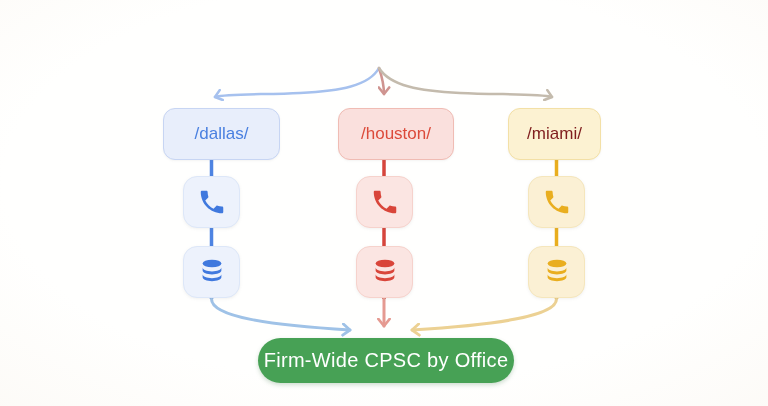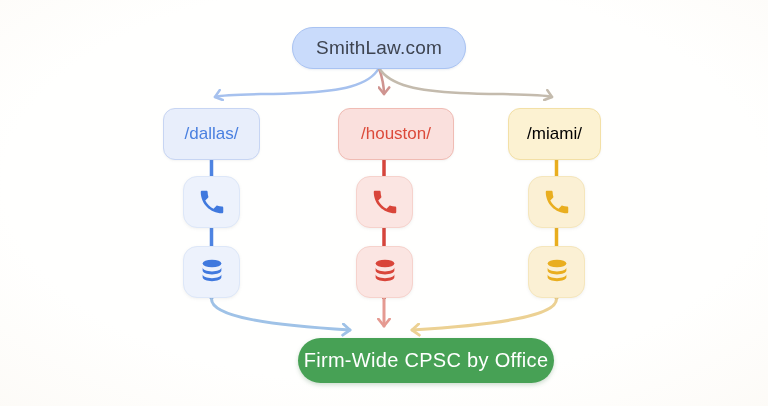--- a/index.html
+++ b/index.html
@@ -44,23 +44,23 @@
 
   
   .path-node {
     top: 108px;
     height: 52px;
     border-radius: 12px;
     font-size: 17px;
     font-weight: 500;
     box-shadow: 0 1px 2px rgba(150,150,150,0.10);
   }
-  .path-node.dallas  { left: 163px; width: 97px; background: #e8eefb; border: 1.5px solid #c7d5f3; color: #4a80e0; }
+  .path-node.dallas  { left: 163px; width: 117px; background: #e8eefb; border: 1.5px solid #c7d5f3; color: #4a80e0; }
   .path-node.houston { left: 338px; width: 116px; background: #fae0dd; border: 1.5px solid #f0bcb4; color: #dc4a3a; }
-  .path-node.miami   { left: 508px; width: 93px; background: #fcf2d2; border: 1.5px solid #f3e0a6; color: #000000; }
+  .path-node.miami   { left: 508px; width: 93px; background: #fcf2d2; border: 1.5px solid #f3e0a6; color: #7f1d1d; }
 
   
   .icon-card {
     width: 57px; height: 52px;
     border-radius: 14px;
     box-shadow: 0 1px 3px rgba(140,140,140,0.12);
   }
   .icon-card.row-phone { top: 176px; }
   .icon-card.row-db    { top: 246px; }
   .icon-card.dallas  { left: 183px; background: #edf2fc; border: 1px solid #dde7f8; color: #4079de; }
@@ -72,21 +72,20 @@
   .result-pill {
     left: 258px; top: 338px;
     width: 256px; height: 45px;
     background: #47a155;
     border-radius: 23px;
     color: #ffffff;
     font-size: 20px;
     font-weight: 500;
     letter-spacing: 0.3px;
     box-shadow: 0 2px 4px rgba(60,120,70,0.25);
-    margin-left: 40px;
   }
 </style>
 </head>
 <body>
 
 <div class="stage">
 
   <svg class="connectors" viewBox="0 0 768 406">
     <defs>
       <marker id="ah-tl" viewBox="0 0 10 10" refX="6" refY="5" markerWidth="13" markerHeight="13" markerUnits="userSpaceOnUse" orient="auto">
@@ -115,23 +114,20 @@
 
     <path d="M 211.5 160 V 299" fill="none" stroke="#4e84e2" stroke-width="3.5"></path>
     <path d="M 384 160 V 299" fill="none" stroke="#d6453c" stroke-width="3.5"></path>
     <path d="M 556.5 160 V 299" fill="none" stroke="#e9ae1f" stroke-width="3.5"></path>
 
     <path d="M 211.5 299 C 211.5 317 270 325 350 330" fill="none" stroke="#9fc2e7" stroke-width="3" stroke-linecap="round" marker-end="url(#ah-bl)"></path>
     <path d="M 384 299 V 326" fill="none" stroke="#e59a91" stroke-width="3" stroke-linecap="round" marker-end="url(#ah-bc)"></path>
     <path d="M 556.5 299 C 556.5 317 492 325 412 330" fill="none" stroke="#ecd193" stroke-width="3" stroke-linecap="round" marker-end="url(#ah-br)"></path>
   </svg>
 
-  <div class="node root-pill">
-    <span>SmithLaw.com</span>
-  </div>
 
   <div class="node path-node dallas">
     <span>/dallas/</span>
   </div>
   <div class="node path-node houston">
     <span>/houston/</span>
   </div>
   <div class="node path-node miami">
     <span>/miami/</span>
   </div>

